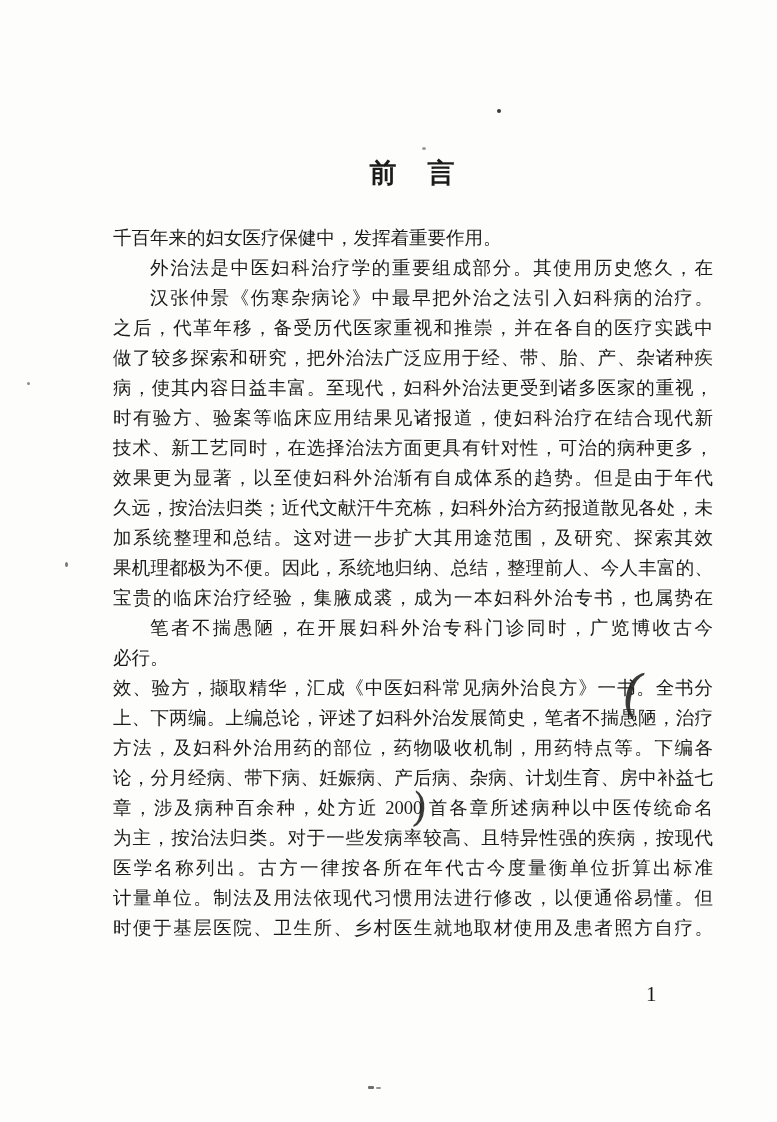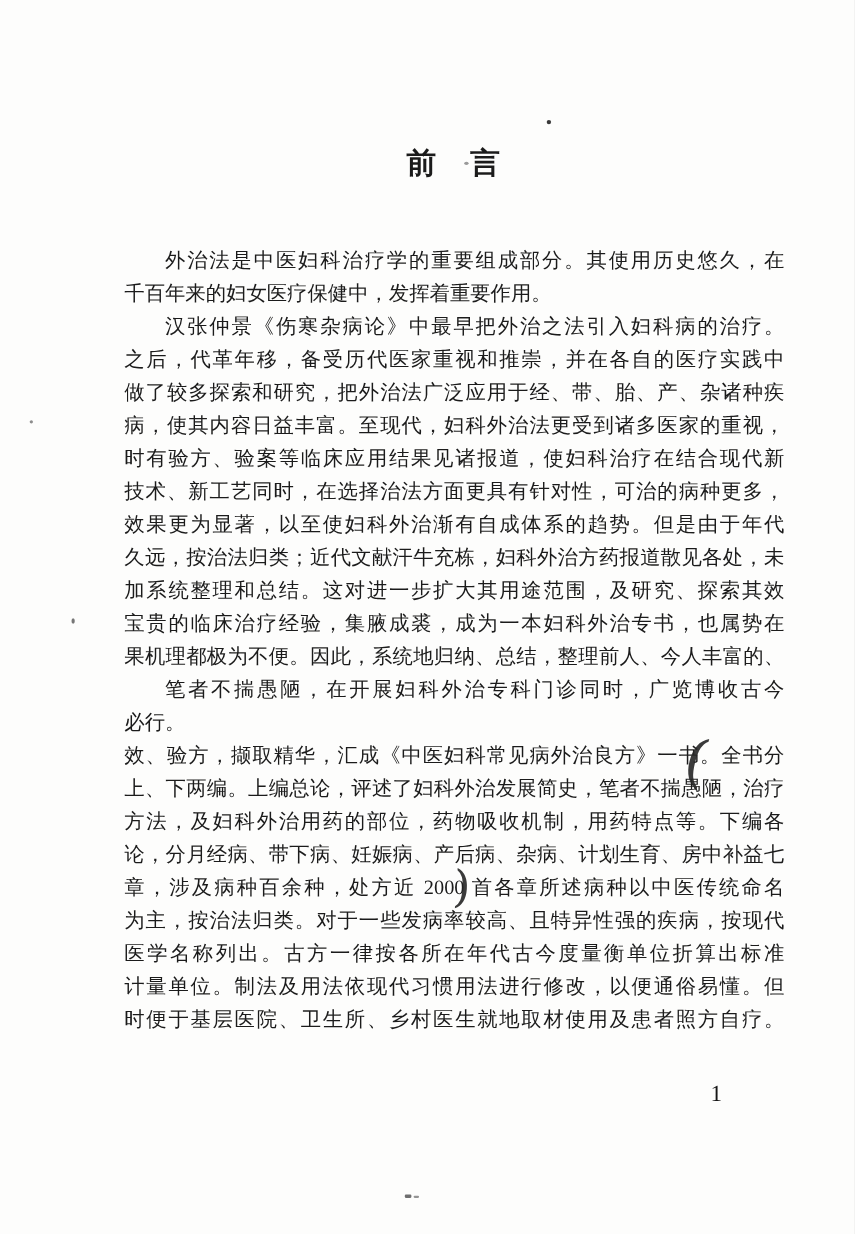--- a/index.html
+++ b/index.html
@@ -6,21 +6,21 @@
   .page{
     position:relative;
     width:777px;height:1122px;
     background:#fdfdfc;
     overflow:hidden;
     font-family:"Liberation Serif","DejaVu Serif",serif;
     color:#1b1b1b;
   }
   .title{
     position:absolute;
-    left:113px;top:131px;width:600px;
+    left:113px;top:156px;width:600px;
     margin:0;
     font-size:27px;line-height:34px;
     font-weight:bold;
     text-align:center;
     letter-spacing:2px;
   }
   .body-text{
     position:absolute;
     left:113px;top:223px;width:600px;
   }
@@ -72,33 +72,33 @@
   .s6{left:376px;top:1087px;width:5px;height:2px;background:#949494;border-radius:1px;}
 </style>
 </head>
 <body>
 
 <div class="page">
 
   <h1 class="title">前　言</h1>
 
   <div class="body-text">
+    <div class="ln end">千百年来的妇女医疗保健中，发挥着重要作用。</div>
     <div class="ln indent">外治法是中医妇科治疗学的重要组成部分。其使用历史悠久，在</div>
-    <div class="ln end">千百年来的妇女医疗保健中，发挥着重要作用。</div>
     <div class="ln indent">汉张仲景《伤寒杂病论》中最早把外治之法引入妇科病的治疗。</div>
     <div class="ln">之后，代革年移，备受历代医家重视和推崇，并在各自的医疗实践中</div>
     <div class="ln">做了较多探索和研究，把外治法广泛应用于经、带、胎、产、杂诸种疾</div>
     <div class="ln">病，使其内容日益丰富。至现代，妇科外治法更受到诸多医家的重视，</div>
     <div class="ln">时有验方、验案等临床应用结果见诸报道，使妇科治疗在结合现代新</div>
     <div class="ln">技术、新工艺同时，在选择治法方面更具有针对性，可治的病种更多，</div>
     <div class="ln">效果更为显著，以至使妇科外治渐有自成体系的趋势。但是由于年代</div>
     <div class="ln">久远，按治法归类；近代文献汗牛充栋，妇科外治方药报道散见各处，未</div>
     <div class="ln">加系统整理和总结。这对进一步扩大其用途范围，及研究、探索其效</div>
+    <div class="ln">果机理都极为不便。因此，系统地归纳、总结，整理前人、今人丰富的、</div>
     <div class="ln">宝贵的临床治疗经验，集腋成裘，成为一本妇科外治专书，也属势在</div>
-    <div class="ln">果机理都极为不便。因此，系统地归纳、总结，整理前人、今人丰富的、</div>
     <div class="ln indent">笔者不揣愚陋，在开展妇科外治专科门诊同时，广览博收古今</div>
     <div class="ln end">必行。</div>
     <div class="ln">效、验方，撷取精华，汇成《中医妇科常见病外治良方》一书。全书分</div>
     <div class="ln">上、下两编。上编总论，评述了妇科外治发展简史，笔者不揣愚陋，治疗</div>
     <div class="ln">方法，及妇科外治用药的部位，药物吸收机制，用药特点等。下编各</div>
     <div class="ln">论，分月经病、带下病、妊娠病、产后病、杂病、计划生育、房中补益七</div>
     <div class="ln">章，涉及病种百余种，处方近 2000 首各章所述病种以中医传统命名</div>
     <div class="ln">为主，按治法归类。对于一些发病率较高、且特异性强的疾病，按现代</div>
     <div class="ln">医学名称列出。古方一律按各所在年代古今度量衡单位折算出标准</div>
     <div class="ln">计量单位。制法及用法依现代习惯用法进行修改，以便通俗易懂。但</div>

